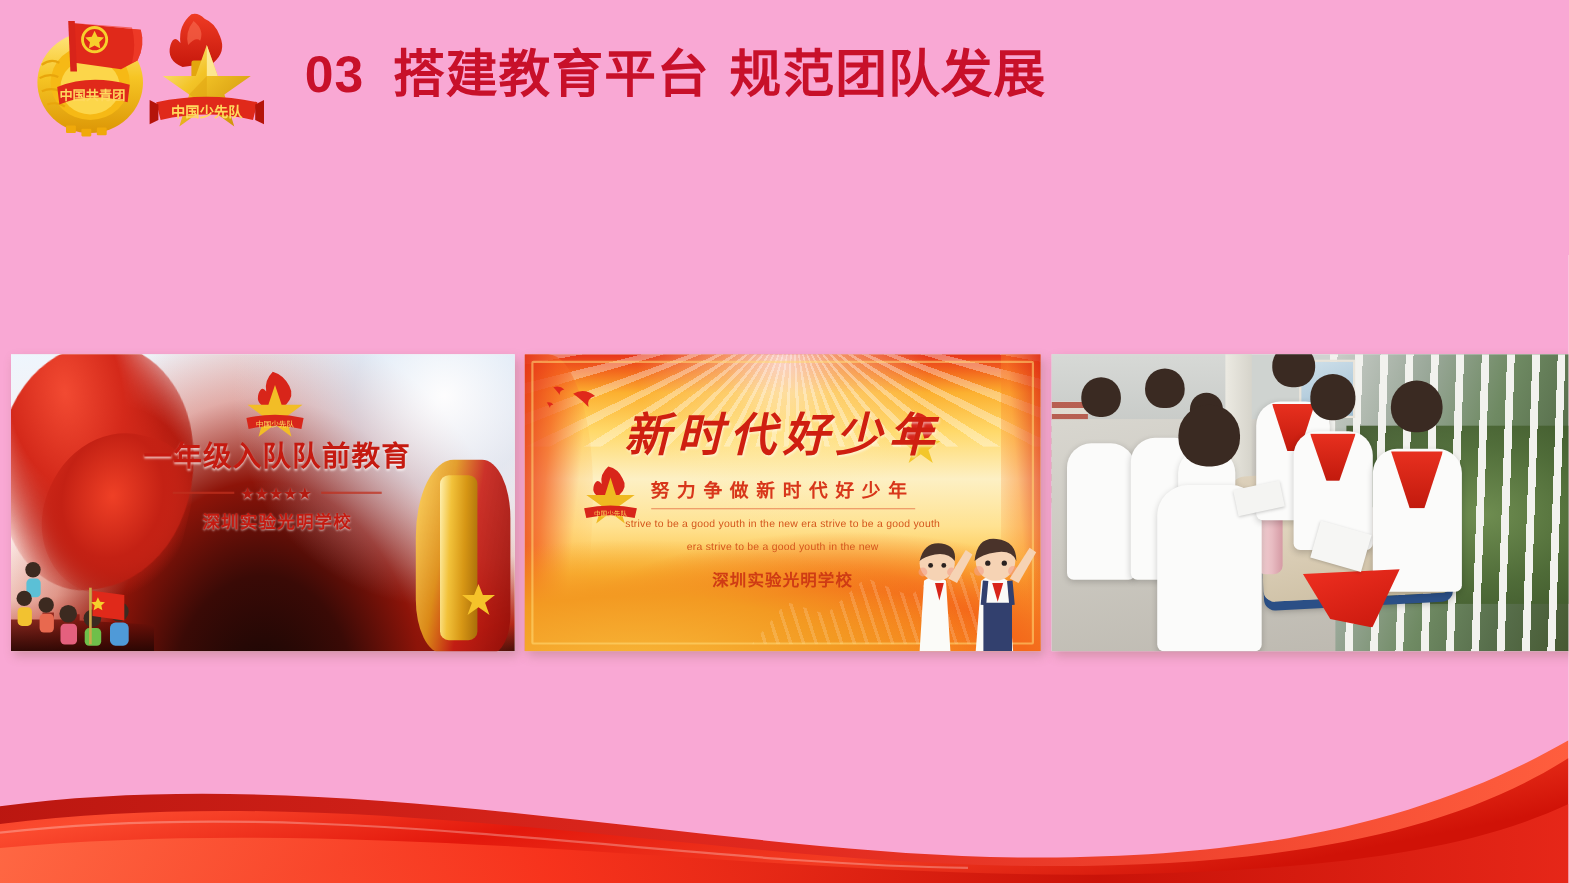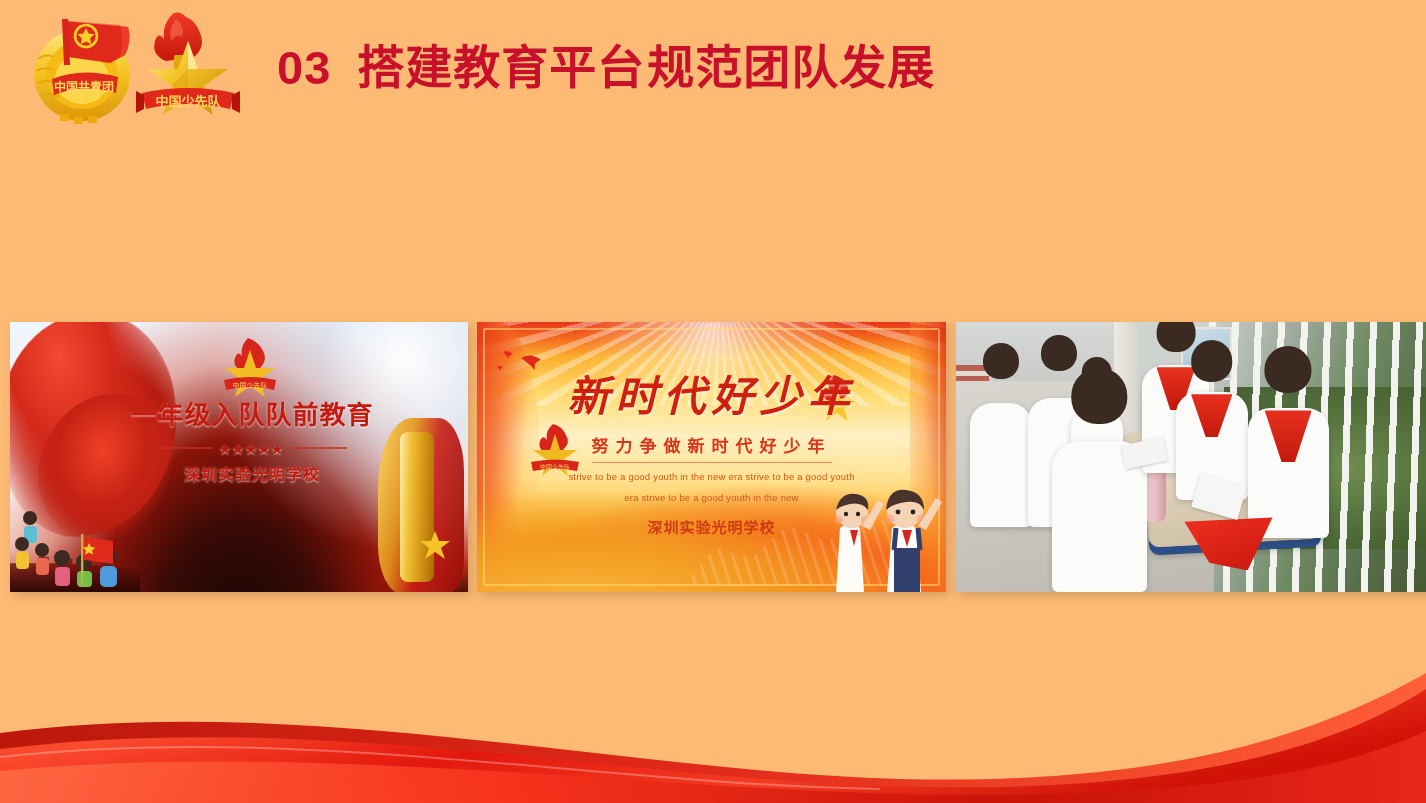--- a/index.html
+++ b/index.html
@@ -11,21 +11,21 @@
     width: 1426px;
     height: 803px;
     overflow: hidden;
     background: #fdf4e9;
     font-family: "Liberation Sans", "DejaVu Sans", sans-serif;
     position: relative;
   }
   .slide {
     position: absolute;
     inset: 0;
-    background: #fdba74;
+    background: #f9a8d4;
     overflow: hidden;
   }
 
   
   .header {
     position: absolute;
     left: 0; top: 0;
     width: 100%;
     height: 135px;
     display: flex;
@@ -54,21 +54,21 @@
     color: #c8102a;
     letter-spacing: 1px;
     margin-left: 24px;
     white-space: nowrap;
     line-height: 1;
   }
   .header-title .num {
     font-family: "Liberation Sans", "DejaVu Sans", sans-serif;
     margin-right: 26px;
   }
-  .header-title .seg2 { margin-left: 2px; }
+  .header-title .seg2 { margin-left: 18px; }
 
   
   .main-title {
     position: absolute;
     left: 0; top: 226px;
     width: 100%;
     text-align: center;
     font-size: 58px;
     font-weight: bold;
     color: #111111;

